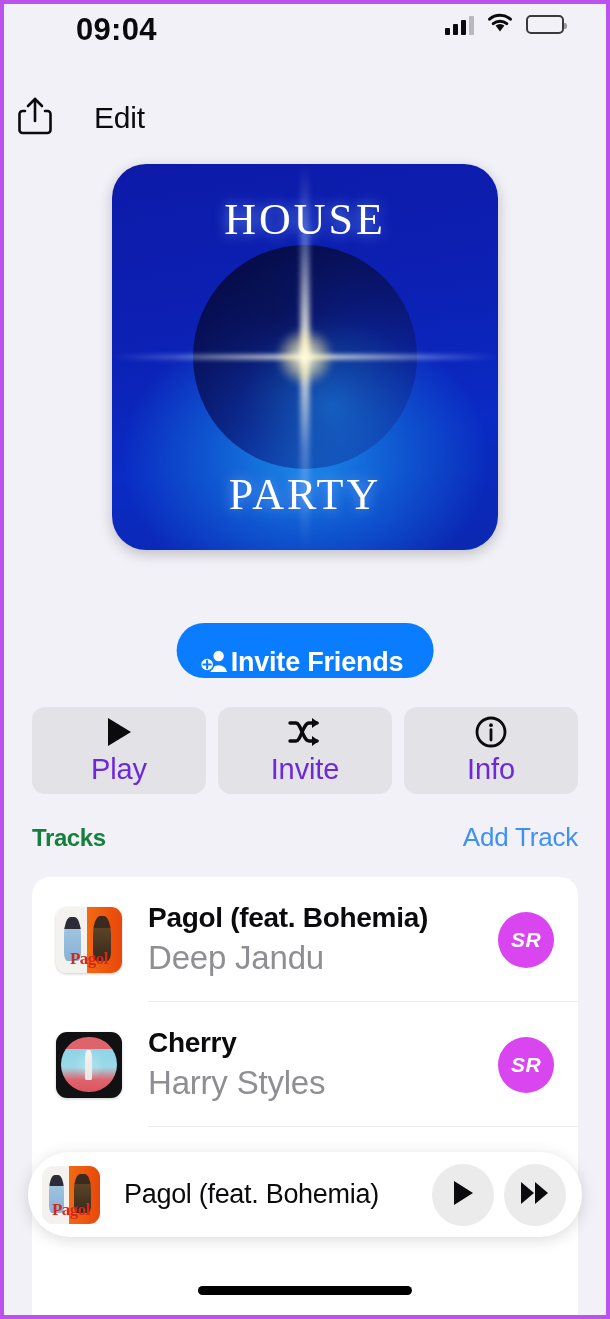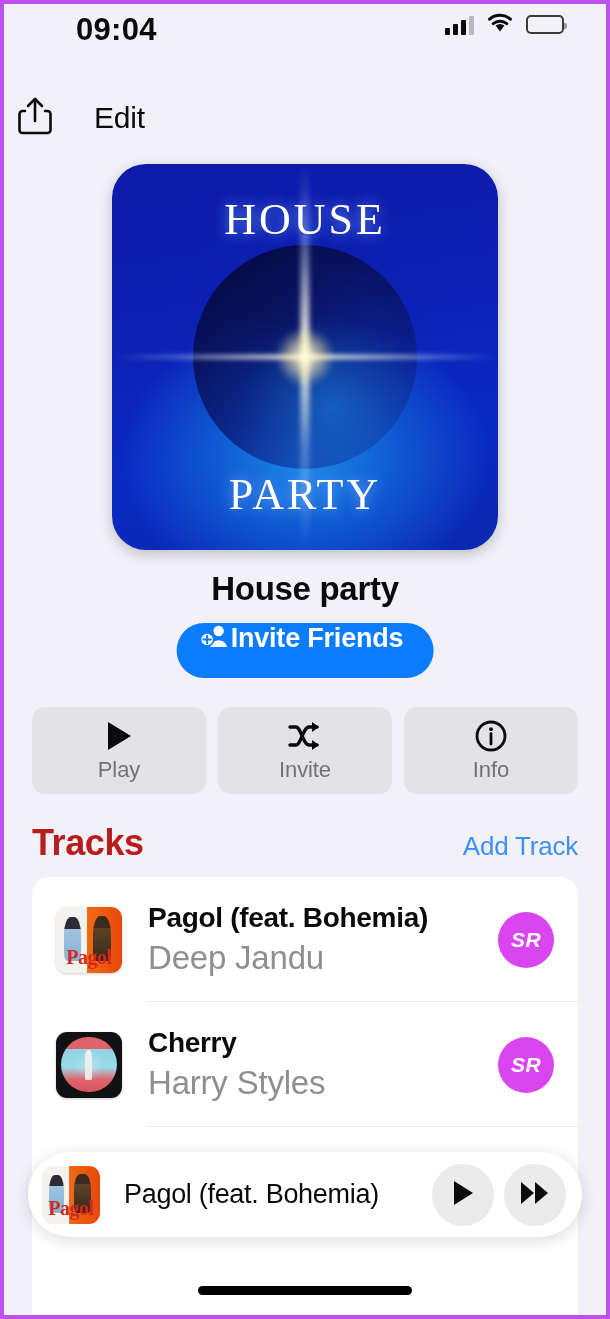--- a/index.html
+++ b/index.html
@@ -203,21 +203,21 @@
     color: #0b0b0d;
     letter-spacing: -0.3px;
   }
   #invite-btn {
     position: absolute;
     top: 619px;
     left: 50%;
     transform: translateX(-50%);
     height: 55px;
     display: flex;
-    align-items: flex-start;
+    align-items: flex-end;
     padding: 0 30px 0 22px;
     background: #0a7cff;
     border-radius: 28px;
     cursor: pointer;
   }
   #invite-label {
     color: #ffffff;
     font-size: 27px;
     font-weight: bold;
     letter-spacing: -0.2px;
@@ -237,39 +237,39 @@
     background: #e3e2e7;
     border-radius: 13px;
     display: flex;
     flex-direction: column;
     align-items: center;
     justify-content: center;
     gap: 4px;
     cursor: pointer;
   }
   .action-label {
-    font-size: 22px;
-    color: #737373;
+    font-size: 29px;
+    color: #6d28d9;
     letter-spacing: -0.1px;
   }
   .action-icon { height: 34px; display: flex; align-items: center; justify-content: center; }
 
   
   #tracks-header {
     position: absolute;
     top: 818px;
     left: 28px; right: 28px;
     display: flex;
     align-items: baseline;
     justify-content: space-between;
   }
   #tracks-title {
-    font-size: 36px;
+    font-size: 24px;
     font-weight: bold;
-    color: #b91c1c;
+    color: #15803d;
     letter-spacing: -0.4px;
   }
   #add-track {
     font-size: 26px;
     color: #3d91f5;
     letter-spacing: -0.2px;
     cursor: pointer;
   }
 
   
@@ -356,21 +356,21 @@
   .art-pagol .fig-b {
     position: absolute; left: 56%; top: 14%;
     width: 28%; height: 68%;
     background: linear-gradient(#3a2b1e 0%, #3a2b1e 26%, #5c4326 26%, #37291c 100%);
     border-radius: 40% 40% 20% 20%;
   }
   .art-pagol .word {
     position: absolute; left: 0; right: 0; bottom: 6%;
     text-align: center;
     font-family: "Liberation Serif", serif;
-    font-size: 20px;
+    font-size: 17px;
     font-weight: bold;
     color: #d4281c;
     letter-spacing: -0.5px;
   }
   .art-fine {
     background: #111114;
   }
   .art-fine .disc {
     position: absolute;
     left: 8%; top: 8%;
@@ -482,21 +482,20 @@
     <div id="album-art">
       <div id="art-sphere"></div>
       <div id="art-flare-v"></div>
       <div id="art-flare-h"></div>
       <div id="art-core"></div>
       <div class="art-text" id="art-text-top">HOUSE</div>
       <div class="art-text" id="art-text-bottom">PARTY</div>
     </div>
   </div>
 
-  <div id="playlist-title">House party</div>
 
   <div id="invite-btn">
     <span>
       <svg width="32" height="26" viewBox="0 0 32 26">
         <circle cx="20" cy="8" r="5.2" fill="#ffffff"></circle>
         <path d="M11.5 24 a8.7 8.7 0 0 1 17 0 Z" fill="#ffffff"></path>
         <circle cx="8.5" cy="16.5" r="6.6" fill="#ffffff" stroke="#0a7cff" stroke-width="1.6"></circle>
         <path d="M8.5 12.8 V20.2 M4.8 16.5 H12.2" stroke="#0a7cff" stroke-width="2.1" stroke-linecap="round"></path>
       </svg>
     </span>

